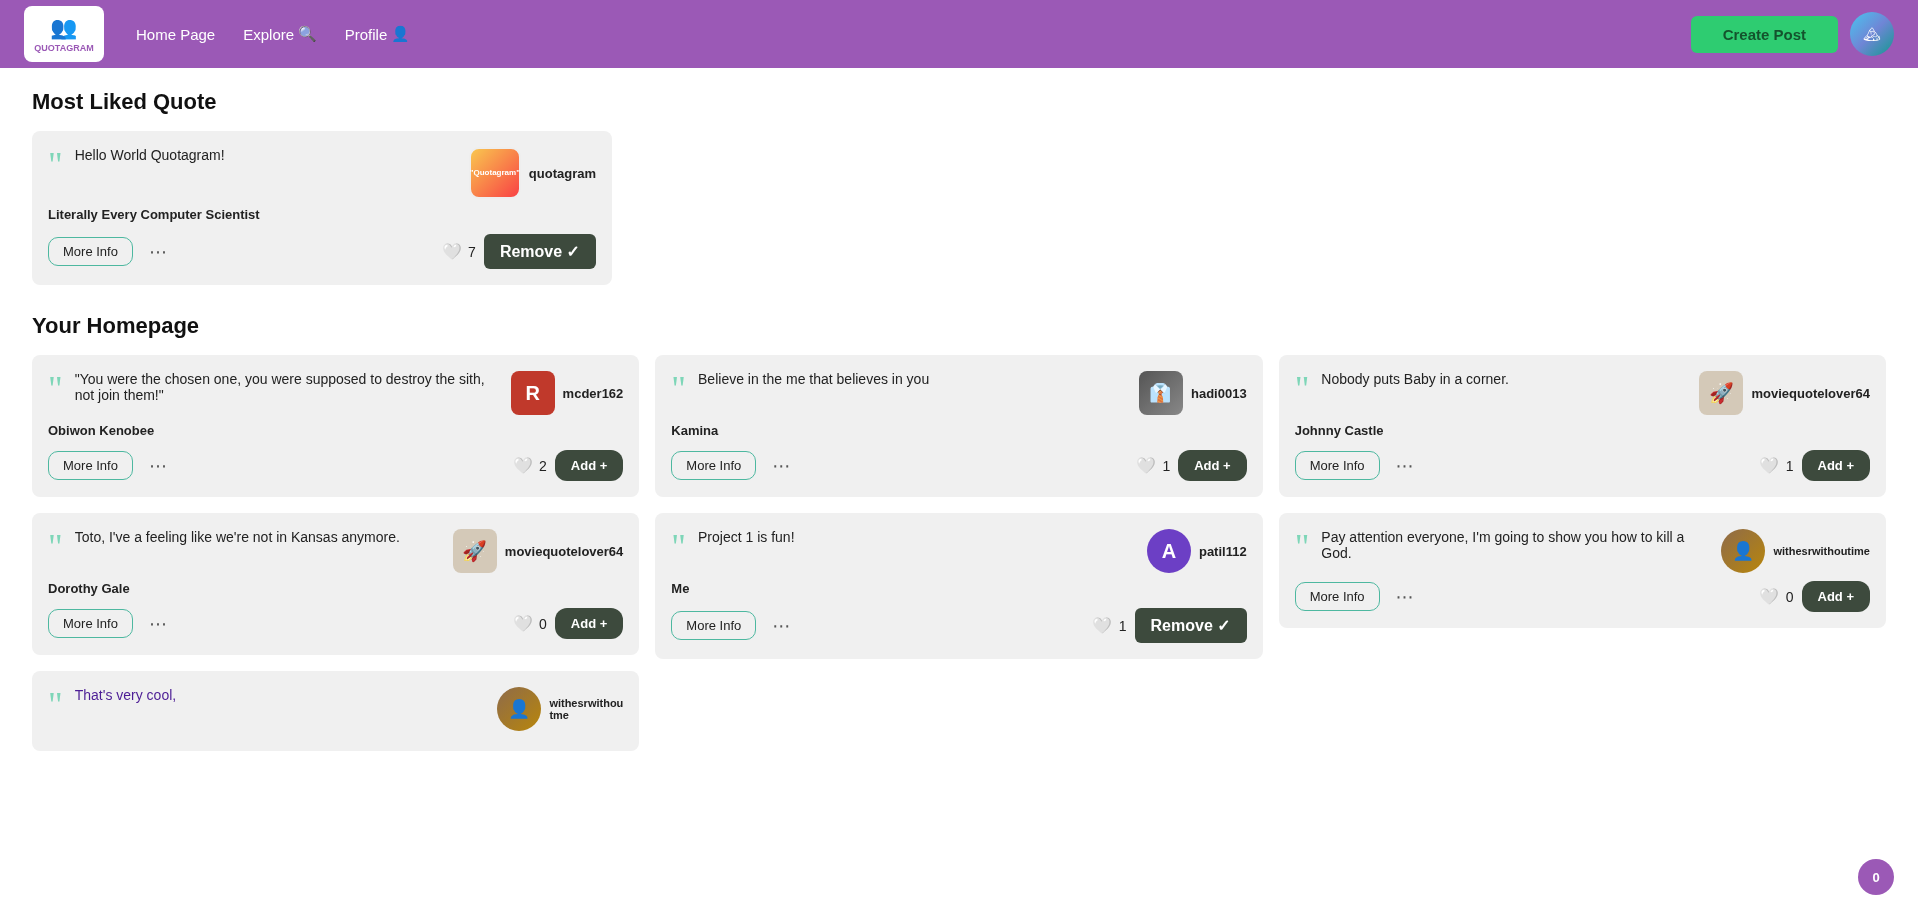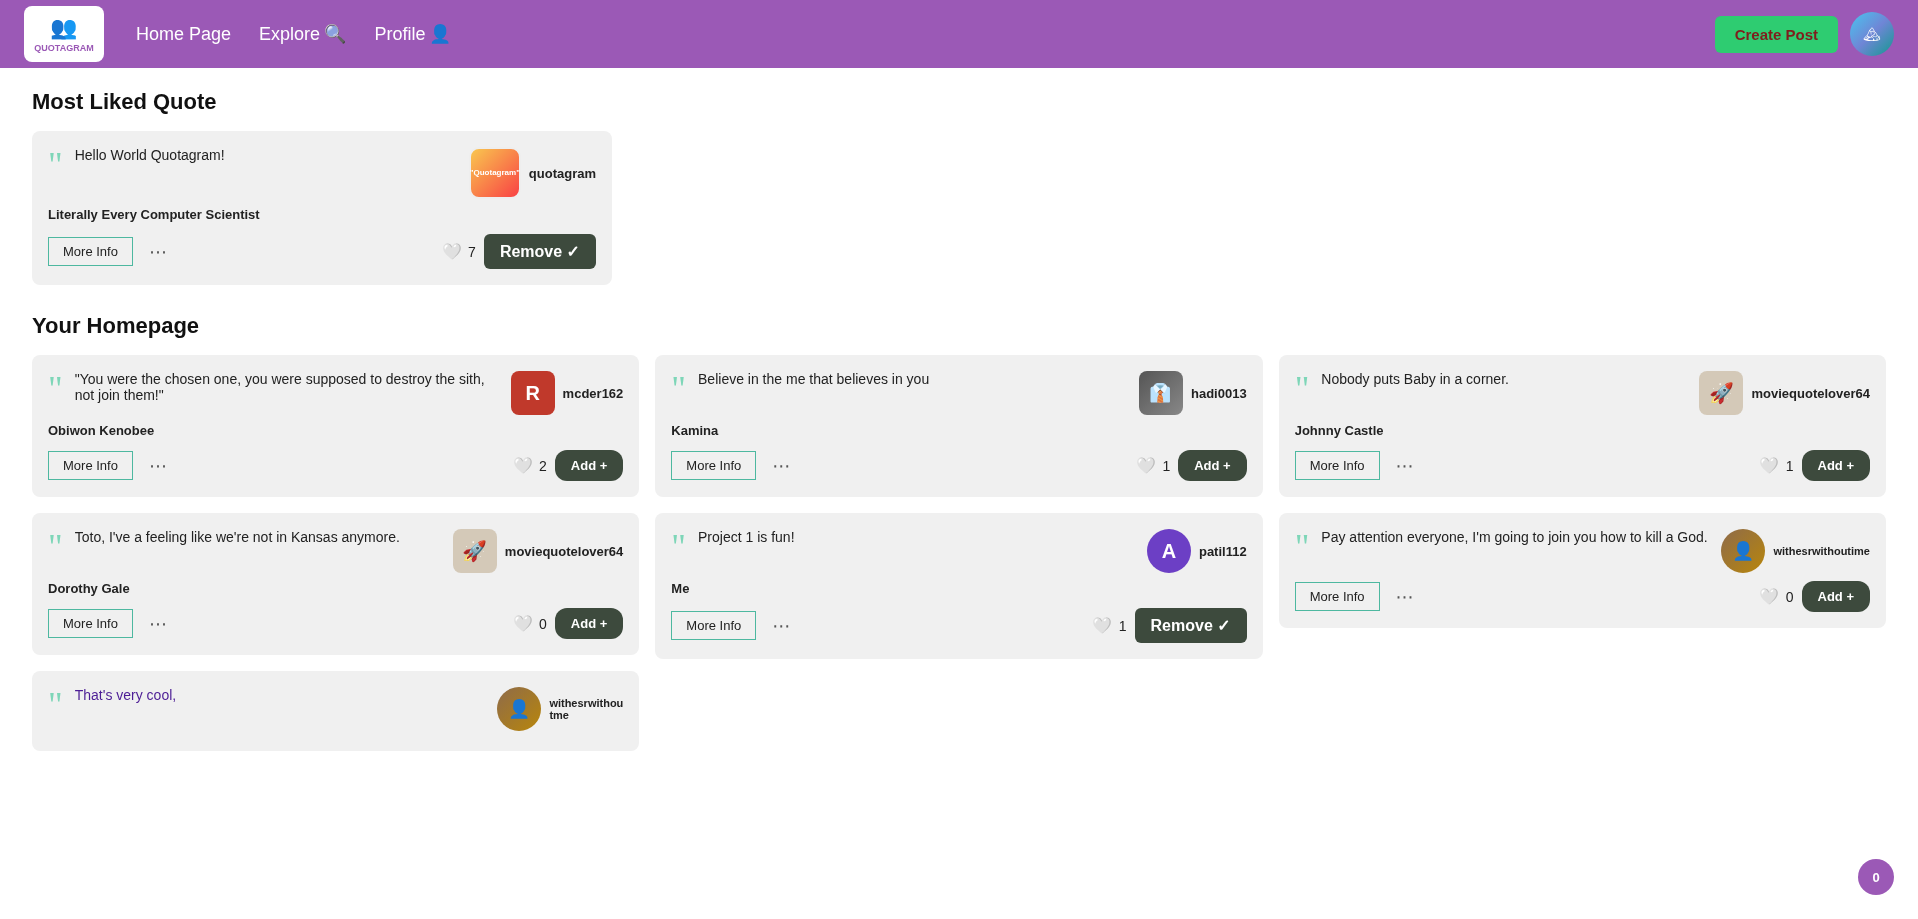--- a/index.html
+++ b/index.html
@@ -27,33 +27,33 @@
       font-weight: bold;
       color: #9b59b6;
       gap: 2px;
       flex-shrink: 0;
     }
     .nav-logo-icon { font-size: 22px; }
     .nav-links { display: flex; gap: 28px; flex: 1; }
     .nav-link {
       color: #fff;
       text-decoration: none;
-      font-size: 18px;
+      font-size: 15px;
       font-weight: 500;
       display: flex;
       align-items: center;
       gap: 4px;
     }
     .nav-right { display: flex; align-items: center; gap: 12px; margin-left: auto; }
     .create-post-btn {
       background: #2ecc71;
-      color: #7f1d1d;
+      color: #14532d;
       border: none;
       border-radius: 6px;
-      padding: 10px 20px;
+      padding: 10px 32px;
       font-size: 15px;
       font-weight: 600;
       cursor: pointer;
     }
 
     
     main { padding: 21px 32px; }
 
     .section-title {
       font-size: 22px;
@@ -95,21 +95,21 @@
     }
     .quote-card-footer {
       display: flex;
       align-items: center;
       gap: 8px;
     }
     .more-info-btn {
       border: 1.5px solid #4db8a0;
       background: transparent;
       color: #222;
-      border-radius: 0;
+      border-radius: 10px;
       padding: 6px 14px;
       font-size: 13px;
       cursor: pointer;
     }
     .three-dots {
       margin-left: 8px;
       font-size: 18px;
       color: #555;
       cursor: pointer;
       background: none;
@@ -463,21 +463,21 @@
             <span class="heart-icon">🤍</span>
             <span class="like-count">1</span>
           </div>
           <button class="action-btn">Add +</button>
         </div>
       </div>
 
       <div class="quote-card">
         <div class="quote-card-header">
           <span class="quote-mark">"</span>
-          <span class="quote-text">Pay attention everyone, I'm going to join you how to kill a God.</span>
+          <span class="quote-text">Pay attention everyone, I'm going to show you how to kill a God.</span>
           <div class="user-badge">
             <div class="withes-photo" style="border-radius:50%">👤</div>
             <span class="user-name" style="font-size:11px;">withesrwithoutime</span>
           </div>
         </div>
         <div class="quote-card-footer">
           <button class="more-info-btn">More Info</button>
           <button class="three-dots">⋯</button>
           <div class="like-area">
             <span class="heart-icon">🤍</span>

